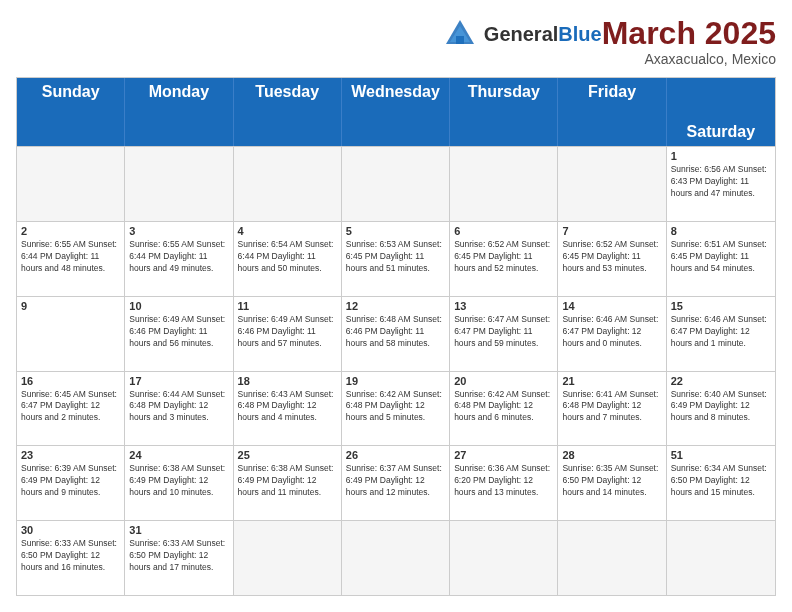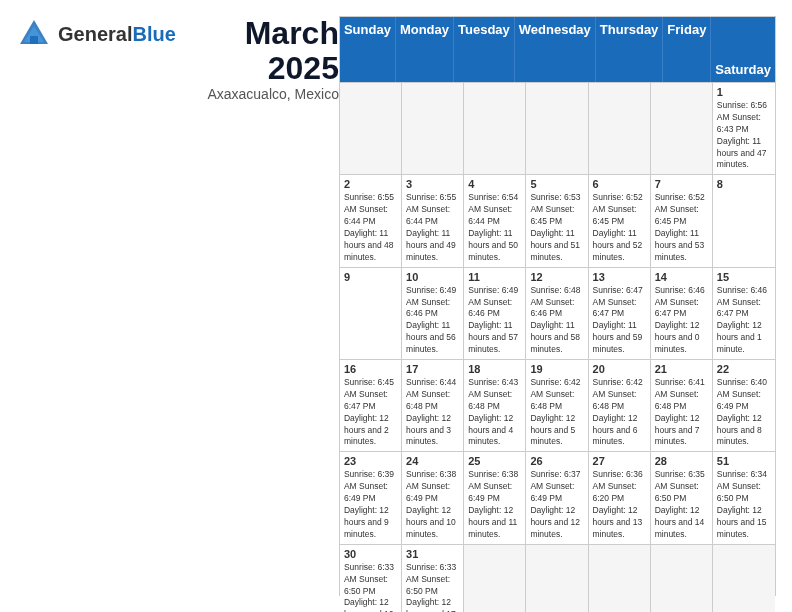--- a/index.html
+++ b/index.html
@@ -8,21 +8,22 @@
       height: 612px;
       font-family: Arial, sans-serif;
       background: #fff;
       overflow: hidden;
     }
     .page {
       width: 792px;
       height: 612px;
       padding: 16px;
       display: flex;
-      flex-direction: row;
+      flex-direction: column;
+      align-items: flex-end;
     }
     .header {
       display: flex;
       justify-content: space-between;
       align-items: flex-start;
       margin-bottom: 10px;
     }
     .logo {
       display: flex;
       align-items: center;
@@ -40,41 +41,41 @@
     .logo-icon {
       width: 36px;
       height: 36px;
     }
     .title-block {
       text-align: right;
     }
     .month-title {
       font-size: 32px;
       font-weight: bold;
-      color: #0f172a;
+      color: #7f1d1d;
       line-height: 1.1;
     }
     .subtitle {
       font-size: 14px;
       color: #555;
     }
     .calendar {
       flex: 1;
       display: flex;
       flex-direction: column;
       border: 1px solid #ccc;
     }
     .cal-header {
       display: grid;
       grid-template-columns: repeat(7, 1fr);
       background: #1a6bba;
     }
     .cal-header-cell {
       color: #fff;
-      font-size: 13px;
+      font-size: 16px;
       font-weight: bold;
       padding: 5px 4px;
       text-align: center;
       border-right: 1px solid #3a7ec8;
     }
     .cal-header-cell:last-child { border-right: none; margin-top: 40px; }
     .cal-body {
       flex: 1;
       display: grid;
       grid-template-rows: repeat(6, 1fr);
@@ -187,20 +188,23 @@
 Daylight: 11 hours and 52 minutes.</div>
           </div>
           <div class="cal-cell">
             <span class="day-num">7</span>
             <div class="day-info">Sunrise: 6:52 AM
 Sunset: 6:45 PM
 Daylight: 11 hours and 53 minutes.</div>
           </div>
           <div class="cal-cell">
             <span class="day-num">8</span>
+            <div class="day-info">Sunrise: 6:51 AM
+Sunset: 6:45 PM
+Daylight: 11 hours and 54 minutes.</div>
           </div>
         </div>
         <div class="cal-row">
           <div class="cal-cell">
             <span class="day-num">9</span>
           </div>
           <div class="cal-cell">
             <span class="day-num">10</span>
             <div class="day-info">Sunrise: 6:49 AM
 Sunset: 6:46 PM

